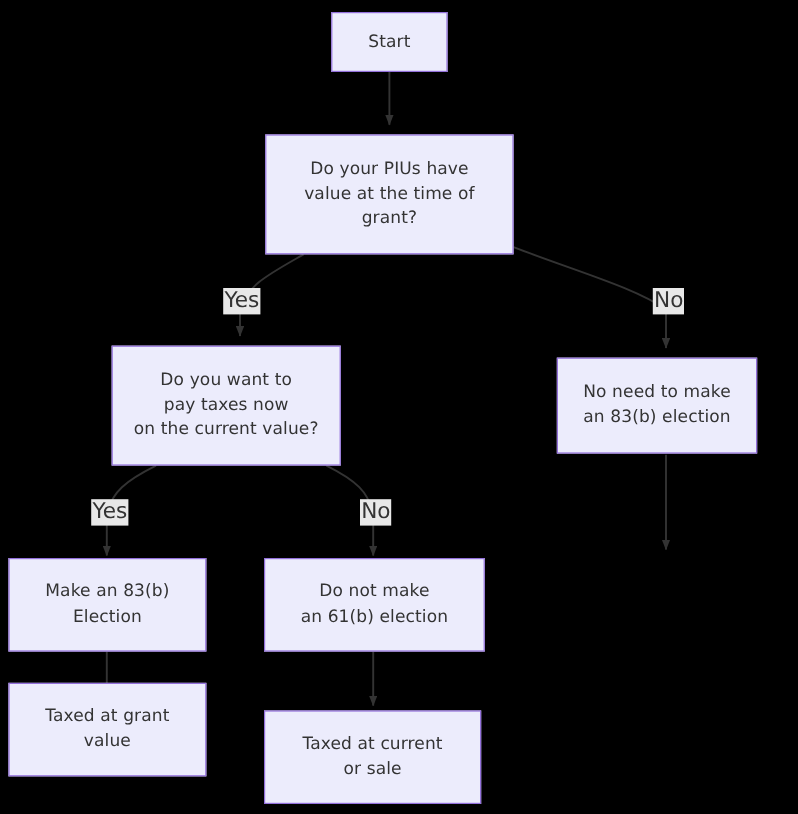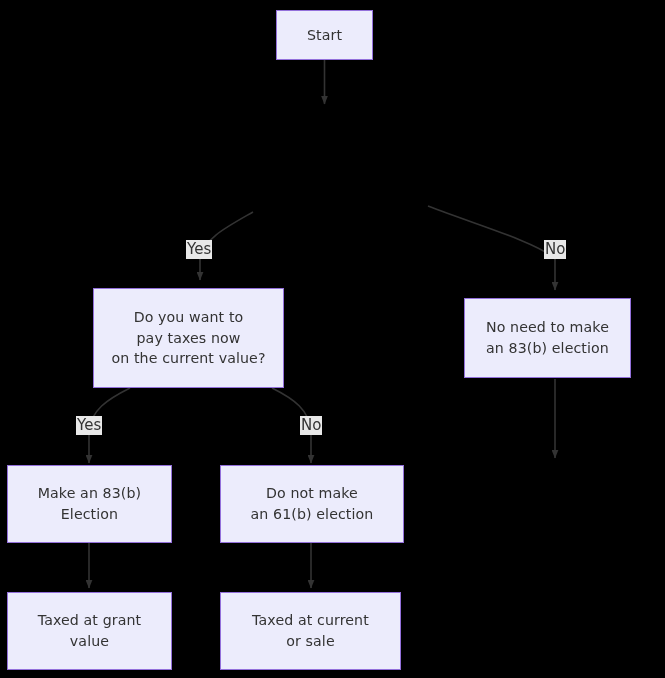--- a/index.html
+++ b/index.html
@@ -47,21 +47,21 @@
     font-size: 14.2px;
     line-height: 1.45;
     letter-spacing: 0.1px;
     white-space: pre-line;
     padding: 2px 6px;
   }
   .edge-label {
     position: absolute;
     background: #e8e8e8;
     color: #333333;
-    font-size: 15px;
+    font-size: 18px;
     line-height: 1.1;
     padding: 1px 1px;
     white-space: nowrap;
     text-align: center;
   }
 </style>
 </head>
 <body>
 
 <div id="flow-root">
@@ -87,20 +87,25 @@
 
     <path class="edge-path" d="M 89,543 L 89,588" marker-end="url(#arrowhead)"></path>
 
     <path class="edge-path" d="M 311,543 L 311,588" marker-end="url(#arrowhead)"></path>
   </svg>
 
   <div class="flow-node" style="left:276px; top:10px; width:97px; height:50px;">
     <span>Start</span>
   </div>
 
+  <div class="flow-node" style="left:221px; top:112px; width:207px; height:100px;">
+    <span>Do your PIUs have
+value at the time of
+grant?</span>
+  </div>
 
   <div class="flow-node" style="left:93px; top:288px; width:191px; height:100px;">
     <span>Do you want to
 pay taxes now
 on the current value?</span>
   </div>
 
   <div class="flow-node" style="left:464px; top:298px; width:167px; height:80px;">
     <span>No need to make
 an 83(b) election</span>
@@ -110,21 +115,21 @@
     <span>Make an 83(b)
 Election</span>
   </div>
 
   <div class="flow-node" style="left:220px; top:465px; width:184px; height:78px;">
     <span>Do not make
 an 61(b) election</span>
   </div>
 
 
-  <div class="flow-node" style="left:7px; top:592px; width:165px; height:78px;justify-content:center;">
+  <div class="flow-node" style="left:7px; top:569px; width:165px; height:78px;justify-content:center;">
     <span>Taxed at grant
 value</span>
   </div>
 
   <div class="flow-node" style="left:220px; top:592px; width:181px; height:78px;">
     <span>Taxed at current
 or sale</span>
   </div>
 
   <div class="edge-label" style="left:186px; top:240px;">Yes</div>

